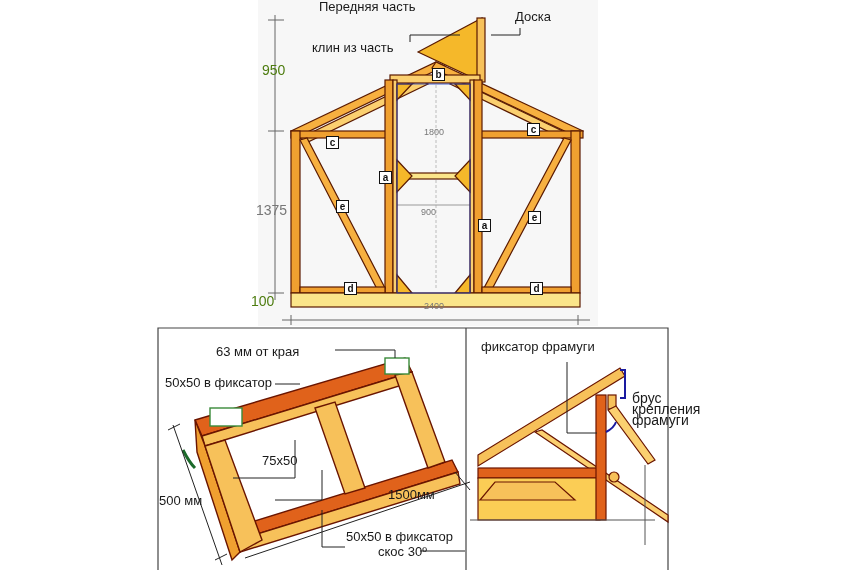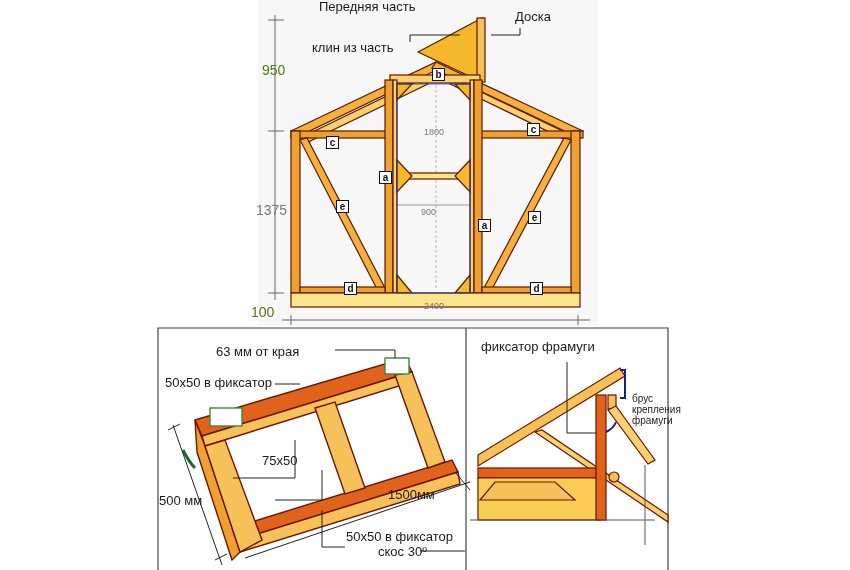--- a/index.html
+++ b/index.html
@@ -3,21 +3,21 @@
 <meta charset="utf-8">
 <style>
   html, body { margin: 0; padding: 0; background: #ffffff; }
   body { width: 850px; height: 570px; position: relative; overflow: hidden;
          font-family: "Liberation Sans", sans-serif; }
   .canvas { position: absolute; left: 0; top: 0; width: 850px; height: 570px; }
   .lbl { position: absolute; color: #1a1a1a; white-space: nowrap; line-height: 1; }
   .lbl-lg { font-size: 13px; }
   .lbl-dim { font-size: 14px; color: #4d7c0f; }
   .lbl-faint { font-size: 9px; color: #777; }
-  .lbl-sm { font-size: 10px; line-height: 11px; white-space: pre; }
+  .lbl-sm { font-size: 14px; line-height: 11px; white-space: pre; }
   .tag { position: absolute; width: 11px; height: 11px; background: #fff;
          border: 1.5px solid #111; font: bold 10px/11px "Liberation Sans", sans-serif;
          text-align: center; color: #111; }
   .panel-top { position: absolute; left: 258px; top: 0; width: 340px; height: 326px; background: #f7f7f7; }
 </style>
 </head>
 <body>
 
 <div class="canvas">
   <div class="panel-top"></div>
@@ -152,21 +152,21 @@
       <line x1="470" y1="520" x2="655" y2="520" stroke="#555"></line>
       <line x1="645" y1="465" x2="645" y2="545" stroke="#555"></line>
     </g>
   </svg>
 
   <div class="lbl lbl-lg" style="left:319px;top:0px">Передняя часть</div>
   <div class="lbl lbl-lg" style="left:515px;top:10px">Доска</div>
   <div class="lbl lbl-lg" style="left:312px;top:41px">клин из часть</div>
   <div class="lbl lbl-dim" style="left:262px;top:63px">950</div>
   <div class="lbl lbl-faint" style="left:256px;top:203px;font-size:14px">1375</div>
-  <div class="lbl lbl-dim" style="left:251px;top:305px">100</div>
+  <div class="lbl lbl-dim" style="left:251px;top:294px">100</div>
   <div class="lbl lbl-faint" style="left:424px;top:302px">2400</div>
   <div class="lbl lbl-faint" style="left:421px;top:208px">900</div>
   <div class="lbl lbl-faint" style="left:424px;top:128px">1800</div>
 
   <div class="tag" style="left:432px;top:68px">b</div>
   <div class="tag" style="left:326px;top:136px">c</div>
   <div class="tag" style="left:527px;top:123px">c</div>
   <div class="tag" style="left:379px;top:171px">a</div>
   <div class="tag" style="left:478px;top:219px">a</div>
   <div class="tag" style="left:336px;top:200px">e</div>

